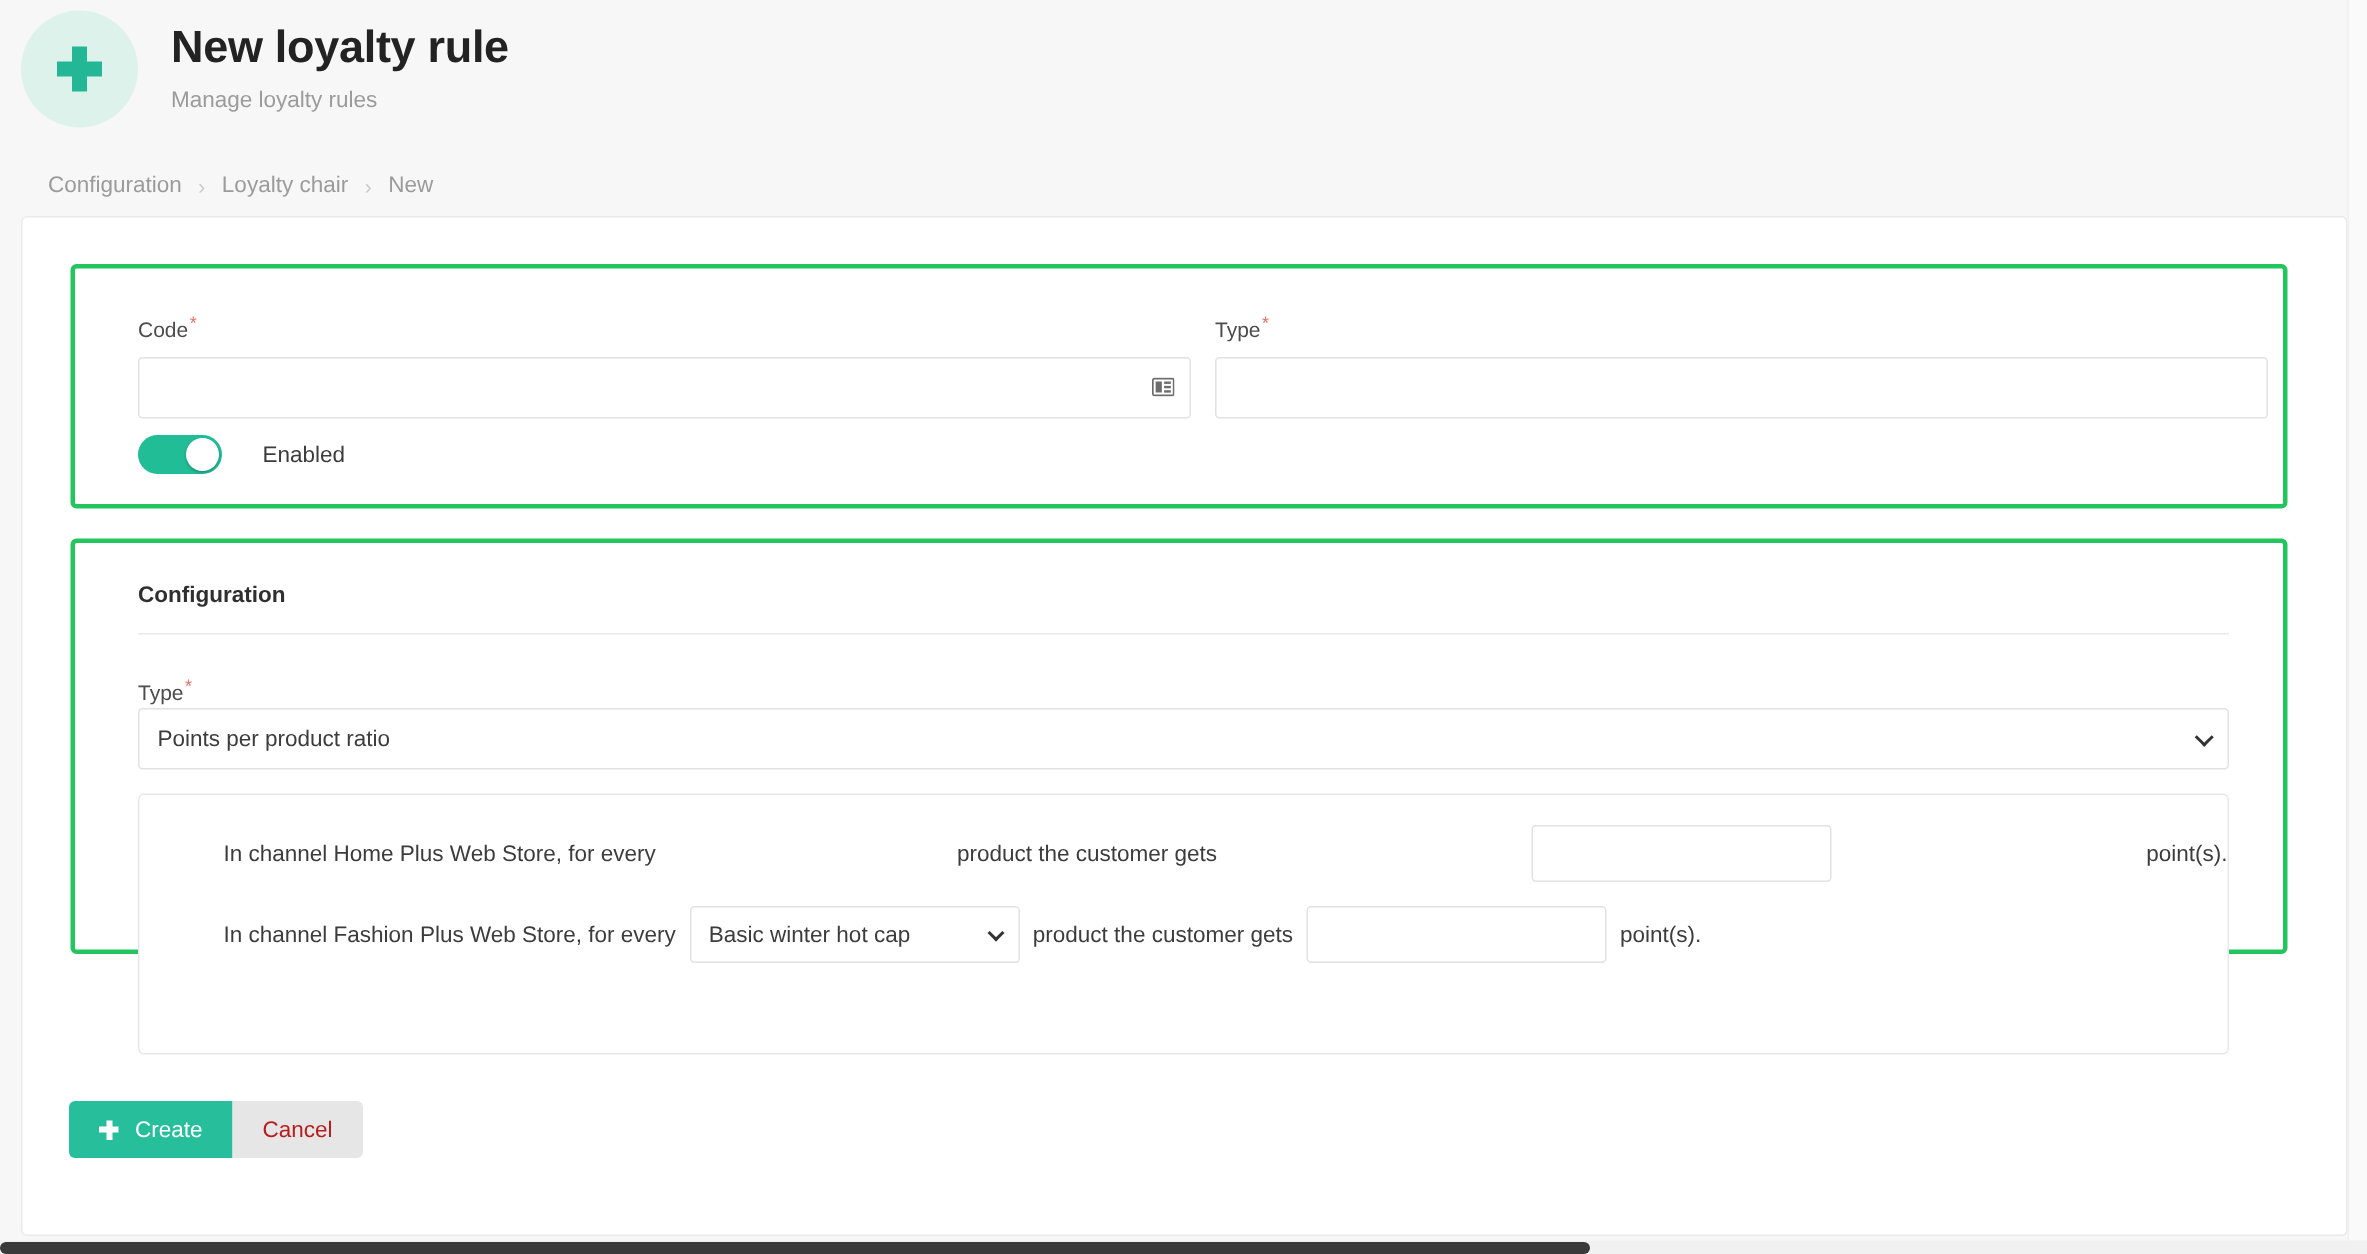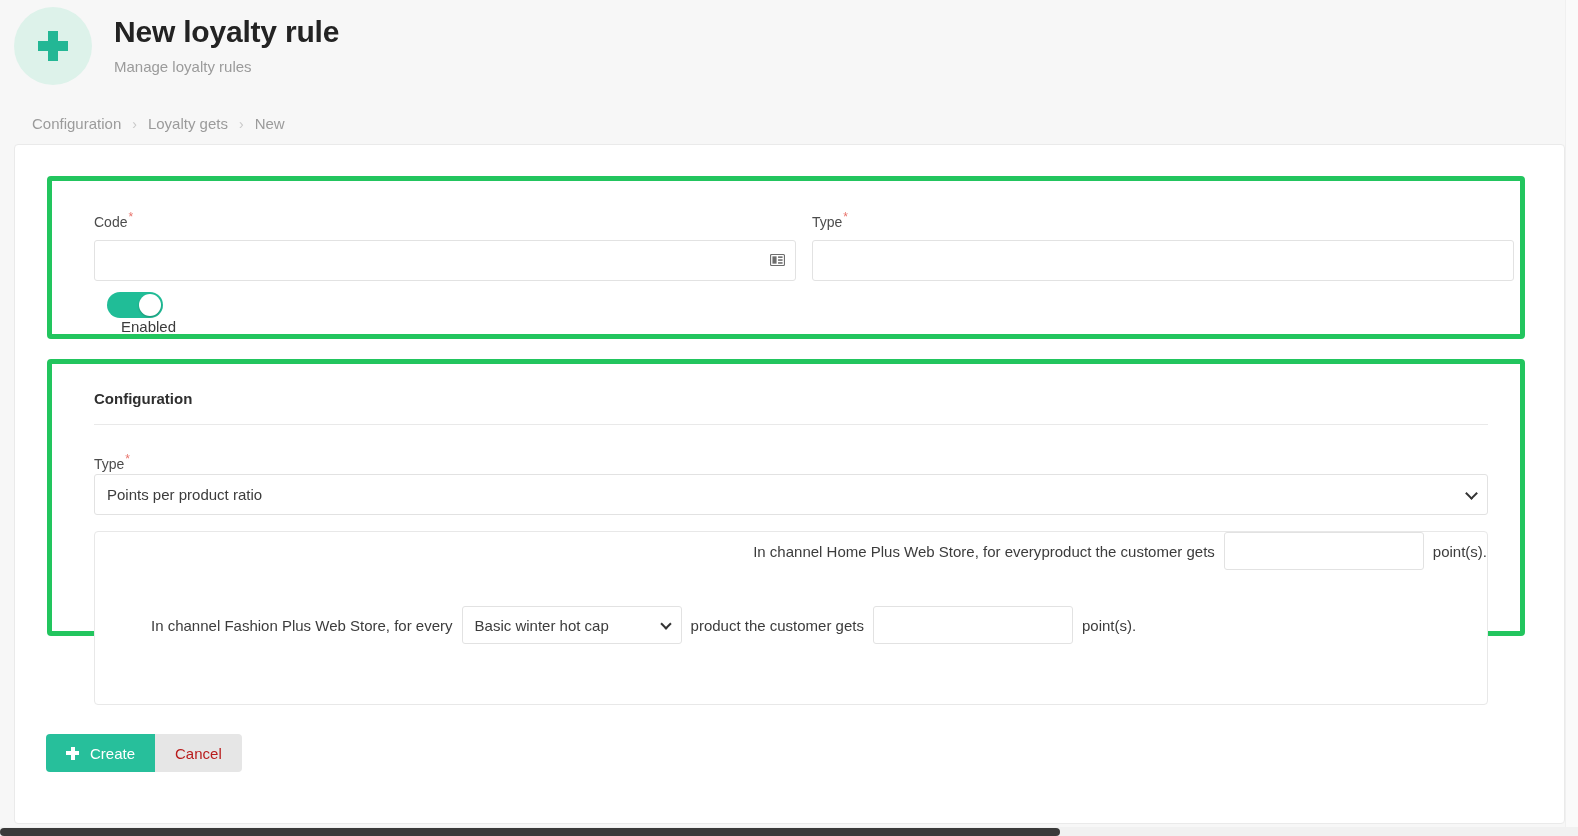--- a/index.html
+++ b/index.html
@@ -60,21 +60,21 @@
     position: absolute; left: 14px; top: 144px;
     width: 1551px; height: 680px;
     background: #ffffff;
     border: 1px solid #eaeaea;
     border-radius: 4px;
   }
 
   
   .card {
     background: #ffffff;
-    border: 5px solid #22c55e;
+    border: 3px solid #22c55e;
     border-radius: 4px;
   }
   .card-basic {
     position: absolute; left: 32px; top: 31px;
     width: 1478px; height: 163px;
   }
   .card-config {
     position: absolute; left: 32px; top: 214px;
     width: 1478px; height: 277px;
   }
@@ -102,21 +102,21 @@
   .code-input-box { position: relative; margin-top: 9px; }
   .code-gen-icon {
     position: absolute; right: 11px; top: 50%; transform: translateY(-50%);
     width: 15px; height: 13px; cursor: pointer;
   }
   .name-wrap { position: absolute; left: 760px; top: 27px; width: 702px; }
 
   
   .toggle-row {
     position: absolute; left: 42px; top: 111px;
-    display: flex; align-items: center; flex-direction: column;
+    display: flex; align-items: center;
   }
   .toggle {
     width: 56px; height: 26px; border-radius: 13px;
     background: #20bd97; position: relative; cursor: pointer; flex: none;
   }
   .toggle-knob {
     position: absolute; right: 2px; top: 2px;
     width: 22px; height: 22px; border-radius: 50%;
     background: #fff;
     box-shadow: 0 1px 2px rgba(0,0,0,.25);
@@ -155,21 +155,21 @@
   
   .rules-box {
     position: absolute; left: 42px; top: 167px;
     width: 1394px; height: 174px;
     border: 1px solid #e8e8e8; border-radius: 4px; background: #fff;
   }
   .rule-row {
     position: absolute; display: flex; align-items: center;
     white-space: nowrap;
   }
-  .rule-row-0 { left: 0; top: 0; width: 100%; justify-content: flex-end; }
+  .rule-row-0 { left: 0; top: 20px; width: 100%; justify-content: space-between; }
   .rule-row-1 { left: 0; top: 74px; width: 100%; justify-content: flex-start; }
   .rule-text { font-size: 15px; color: #3c3c3c; }
   .rule-sel { margin: 0 9px; }
   .rule-sel select { height: 38px; font-size: 15px; padding: 0 34px 0 12px; }
   .rule-points-input {
     width: 200px; height: 38px; margin: 0 9px;
   }
 
   
   .btn-group {
@@ -216,21 +216,21 @@
   </div>
   <div class="header-text">
     <div class="header-title">New loyalty rule</div>
     <div class="header-subtitle">Manage loyalty rules</div>
   </div>
 </div>
 
 <div class="breadcrumb">
   <a class="crumb" href="#">Configuration</a>
   <span class="crumb-sep">›</span>
-  <a class="crumb" href="#">Loyalty gets</a>
+  <a class="crumb" href="#">Loyalty chair</a>
   <span class="crumb-sep">›</span>
   <span class="crumb">New</span>
 </div>
 
 <div class="page-panel">
 
   <div class="card card-basic">
 
     <div class="code-wrap">
       <div class="field-label">

